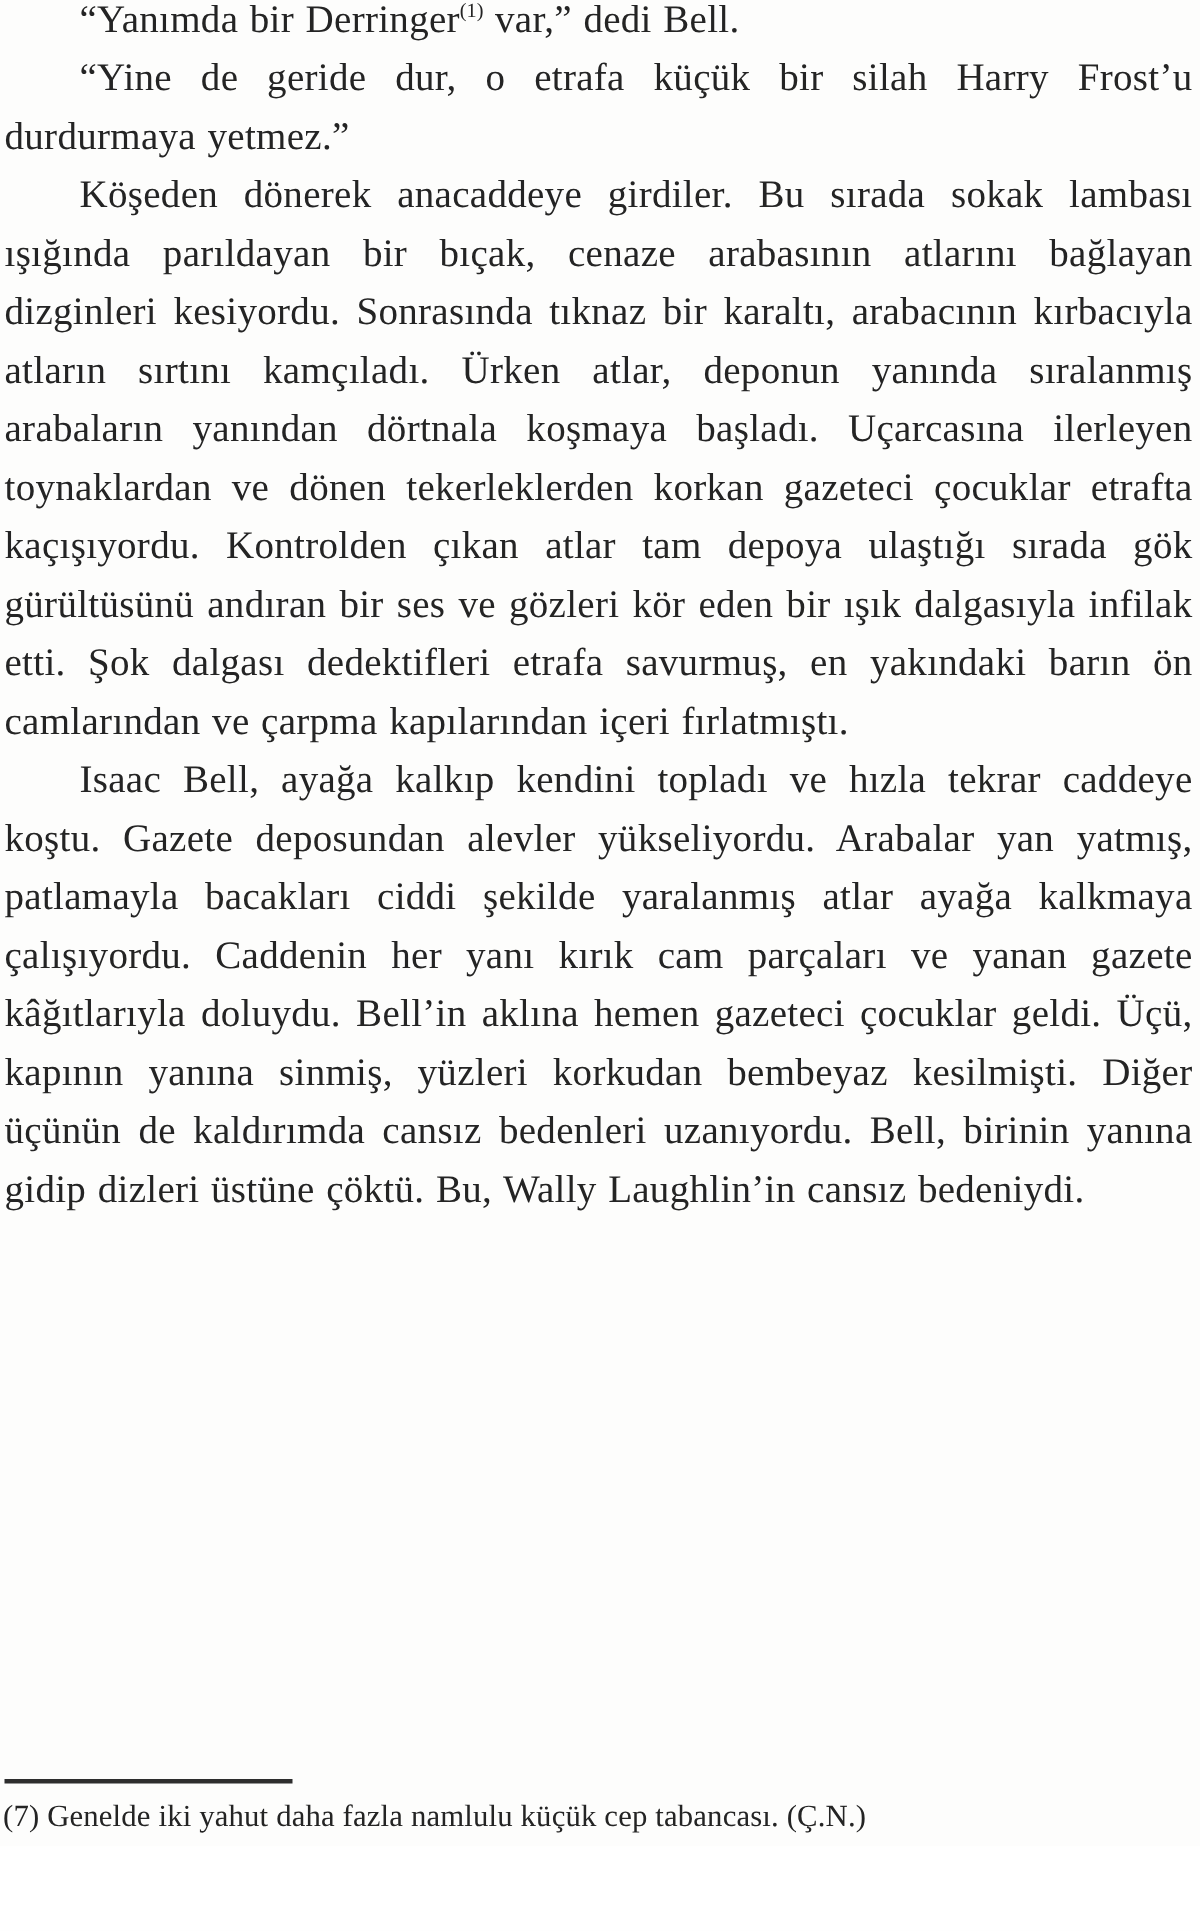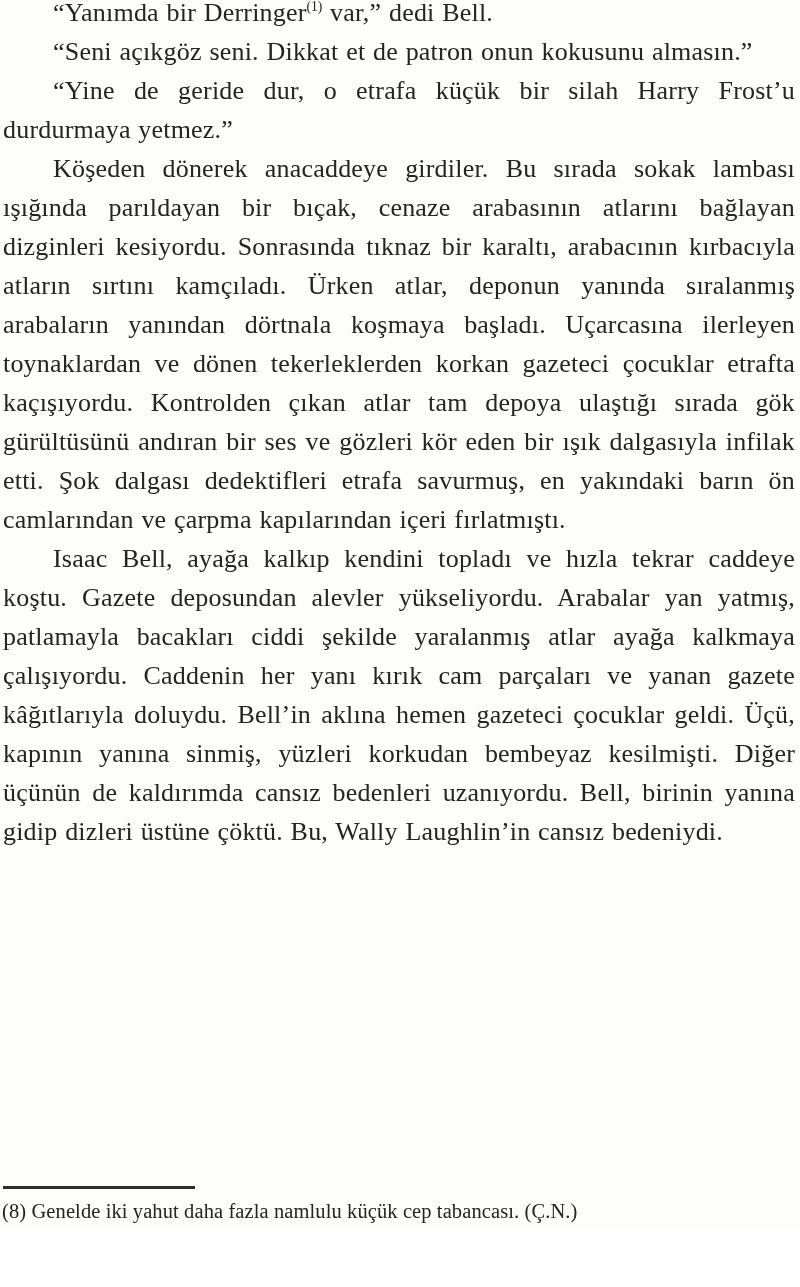--- a/index.html
+++ b/index.html
@@ -65,25 +65,24 @@
     color: #242424;
   }
 </style>
 </head>
 <body>
 
 <div class="page">
 
   <div class="body-text">
     <p><span>“Yanımda bir Derringer</span><sup class="footnote-marker">(1)</sup><span> var,” dedi Bell.</span></p>
-    <p>“Seni açıkgöz seni. Dikkat et de patron onun kokusunu almasın.”</p>
     <p>“Yine de geride dur, o etrafa küçük bir silah Harry Frost’u durdurmaya yetmez.”</p>
     <p>Köşeden dönerek anacaddeye girdiler. Bu sırada sokak lambası ışığında parıldayan bir bıçak, cenaze arabasının atlarını bağlayan dizginleri kesiyordu. Sonrasında tıknaz bir karaltı, arabacının kırbacıyla atların sırtını kamçıladı. Ürken atlar, deponun yanında sıralanmış arabaların yanından dörtnala koşmaya başladı. Uçarcasına ilerleyen toynaklardan ve dönen tekerleklerden korkan gazeteci çocuklar etrafta kaçışıyordu. Kontrolden çıkan atlar tam depoya ulaştığı sırada gök gürültüsünü andıran bir ses ve gözleri kör eden bir ışık dalgasıyla infilak etti. Şok dalgası dedektifleri etrafa savurmuş, en yakındaki barın ön camlarından ve çarpma kapılarından içeri fırlatmıştı.</p>
     <p>Isaac Bell, ayağa kalkıp kendini topladı ve hızla tekrar caddeye koştu. Gazete deposundan alevler yükseliyordu. Arabalar yan yatmış, patlamayla bacakları ciddi şekilde yaralanmış atlar ayağa kalkmaya çalışıyordu. Caddenin her yanı kırık cam parçaları ve yanan gazete kâğıtlarıyla doluydu. Bell’in aklına hemen gazeteci çocuklar geldi. Üçü, kapının yanına sinmiş, yüzleri korkudan bembeyaz kesilmişti. Diğer üçünün de kaldırımda cansız bedenleri uzanıyordu. Bell, birinin yanına gidip dizleri üstüne çöktü. Bu, Wally Laughlin’in cansız bedeniydi.</p>
   </div>
 
   <div class="footnote-rule"></div>
 
-  <div class="footnote">(8) Genelde iki yahut daha fazla namlulu küçük cep tabancası. (Ç.N.)</div>
+  <div class="footnote">(7) Genelde iki yahut daha fazla namlulu küçük cep tabancası. (Ç.N.)</div>
 
   <div class="page-number">12</div>
 
 </div>
 
 </body></html>

